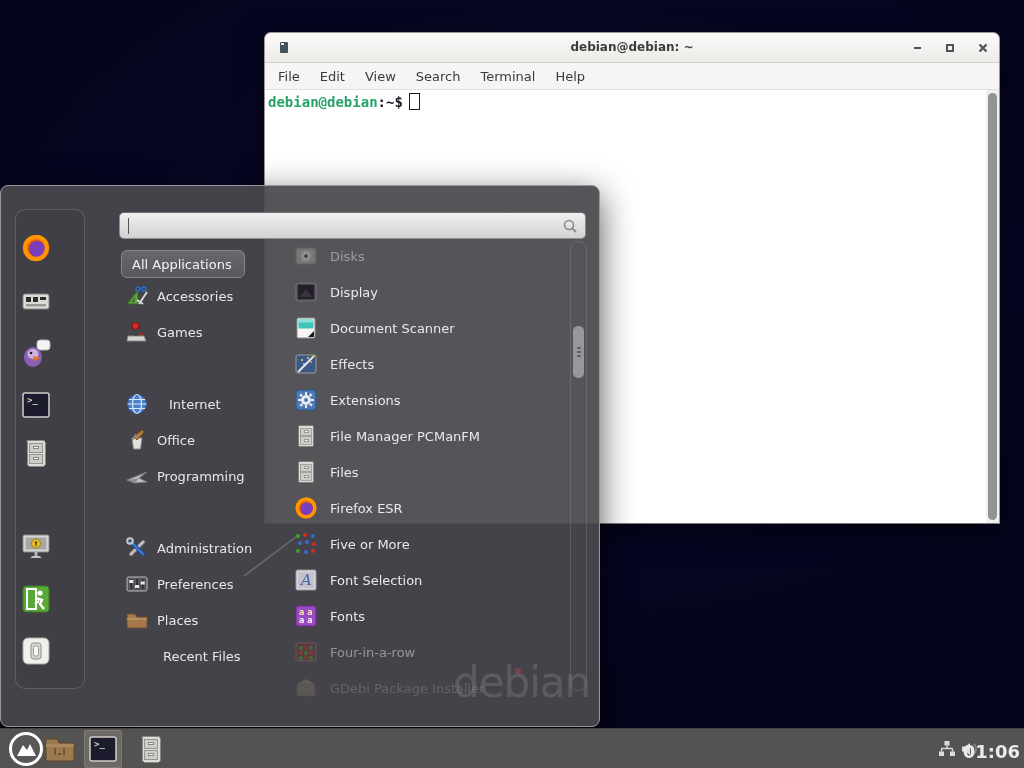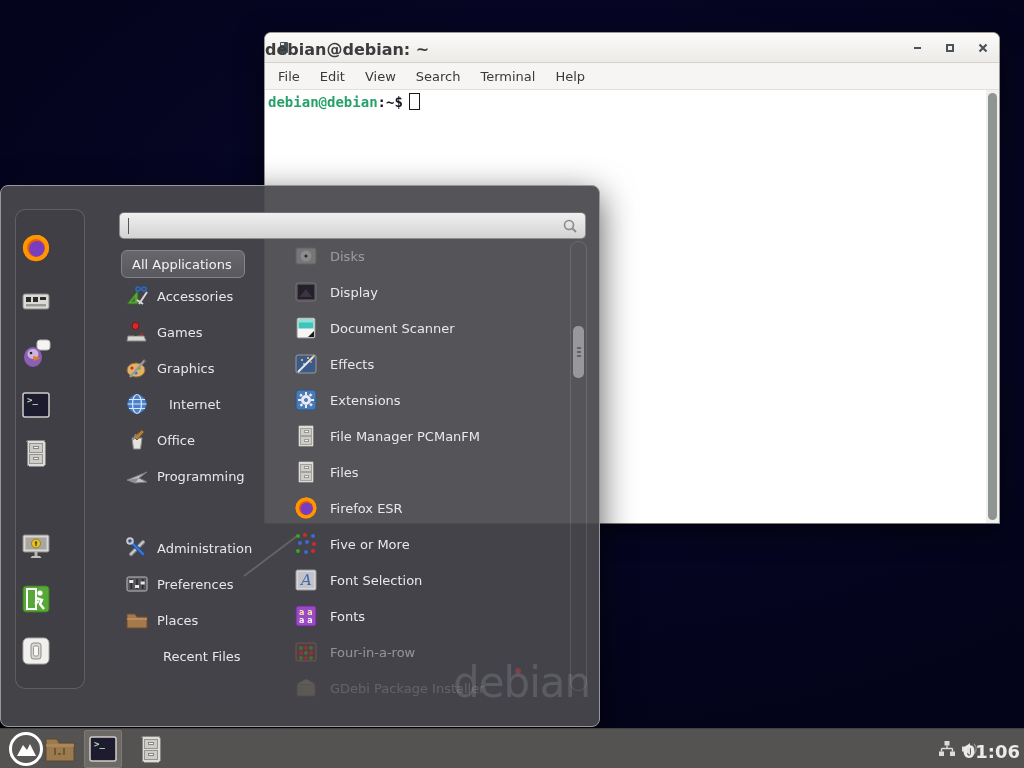--- a/index.html
+++ b/index.html
@@ -7,22 +7,22 @@
   #screen { position:relative; width:1024px; height:768px;
     font-family:"DejaVu Sans", sans-serif; color:#e8e8ea;
     background: radial-gradient(120% 100% at 55% 35%, #090930 0%, #04041c 55%, #020213 100%); }
 
   
   .t-win { position:absolute; left:264px; top:32px; width:736px; height:492px;
     border:1px solid #9b9894; border-bottom:1px solid #7e7b77; border-radius:7px 7px 0 0;
     box-shadow:0 8px 28px rgba(0,0,0,.6); background:#fff; }
   .t-titlebar { position:relative; height:30px; border-radius:6px 6px 0 0;
     background:linear-gradient(#fbfaf9,#edebe8); border-bottom:1px solid #d5d2cd; }
-  .t-title { position:absolute; left:0; right:0; top:7px; text-align:left;
-    font-size:16px; font-weight:bold; color:#3c3c3c; }
+  .t-title { position:absolute; left:0; right:0; top:7px; text-align:center;
+    font-size:12px; font-weight:bold; color:#3c3c3c; }
   .t-appicon { position:absolute; left:15px; top:9px; width:8px; height:11px;
     background:#44525c; border-radius:1px; }
   .t-appicon:after { content:""; position:absolute; left:1px; top:1px; width:3px; height:2px; background:#e8e8e8; }
   .wbtn { position:absolute; top:8px; width:14px; height:14px; display:flex;
     align-items:center; justify-content:center; cursor:default; }
   .t-menubar { height:27px; background:#f6f5f3; border-bottom:1px solid #e3e1dd;
     display:flex; align-items:center; gap:18px; padding-left:12px; font-size:13px; color:#3a3a3a; }
   .t-menubar span { padding:2px 1px; }
   .t-content { position:relative; height:433px; background:#ffffff;
     font-family:"DejaVu Sans Mono", monospace; font-size:14px; font-weight:bold; }
@@ -220,31 +220,20 @@
     </div>
     <div class="cat" style="top:128px;">
       <svg class="ic" viewBox="0 0 24 24">
         <path d="M3 16h16l2 5H2z" fill="#d8d6d2" stroke="#8a8884"></path>
         <rect x="9.5" y="8" width="2.5" height="8" fill="#444"></rect>
         <circle cx="10.5" cy="6" r="3.5" fill="#d42a2a" stroke="#8a1010"></circle>
         <rect x="15" y="13" width="3" height="2" fill="#b22"></rect>
       </svg>
       <span>Games</span>
     </div>
-    <div class="cat" style="top:164px;">
-      <svg class="ic" viewBox="0 0 24 24">
-        <ellipse cx="11" cy="14" rx="9" ry="7" fill="#e0b268" stroke="#9a6e2a"></ellipse>
-        <circle cx="7" cy="12" r="1.6" fill="#d42a2a"></circle>
-          <circle cx="11" cy="17" r="1.6" fill="#2a7ad4"></circle>
-        <circle cx="14" cy="12" r="1.6" fill="#3aa32a"></circle>
-        <path d="M5 21L20 4" stroke="#9a9a9c" stroke-width="2.4"></path>
-        <path d="M19 3l3 2-2 2z" fill="#5a5a5c"></path>
-      </svg>
-      <span>Graphics</span>
-    </div>
     <div class="cat" style="top:200px;gap:12px;">
       <svg class="ic" viewBox="0 0 24 24">
         <circle cx="12" cy="12" r="9.5" fill="#4a80c8" stroke="#2d5a94"></circle>
         <ellipse cx="12" cy="12" rx="4.5" ry="9.5" fill="none" stroke="#d8e6f8" stroke-width="1.2"></ellipse>
         <path d="M2.5 12h19M4 7.5h16M4 16.5h16" stroke="#d8e6f8" stroke-width="1.2" fill="none"></path>
       </svg>
       <span>Internet</span>
     </div>
     <div class="cat" style="top:236px;">
       <svg class="ic" viewBox="0 0 24 24">

